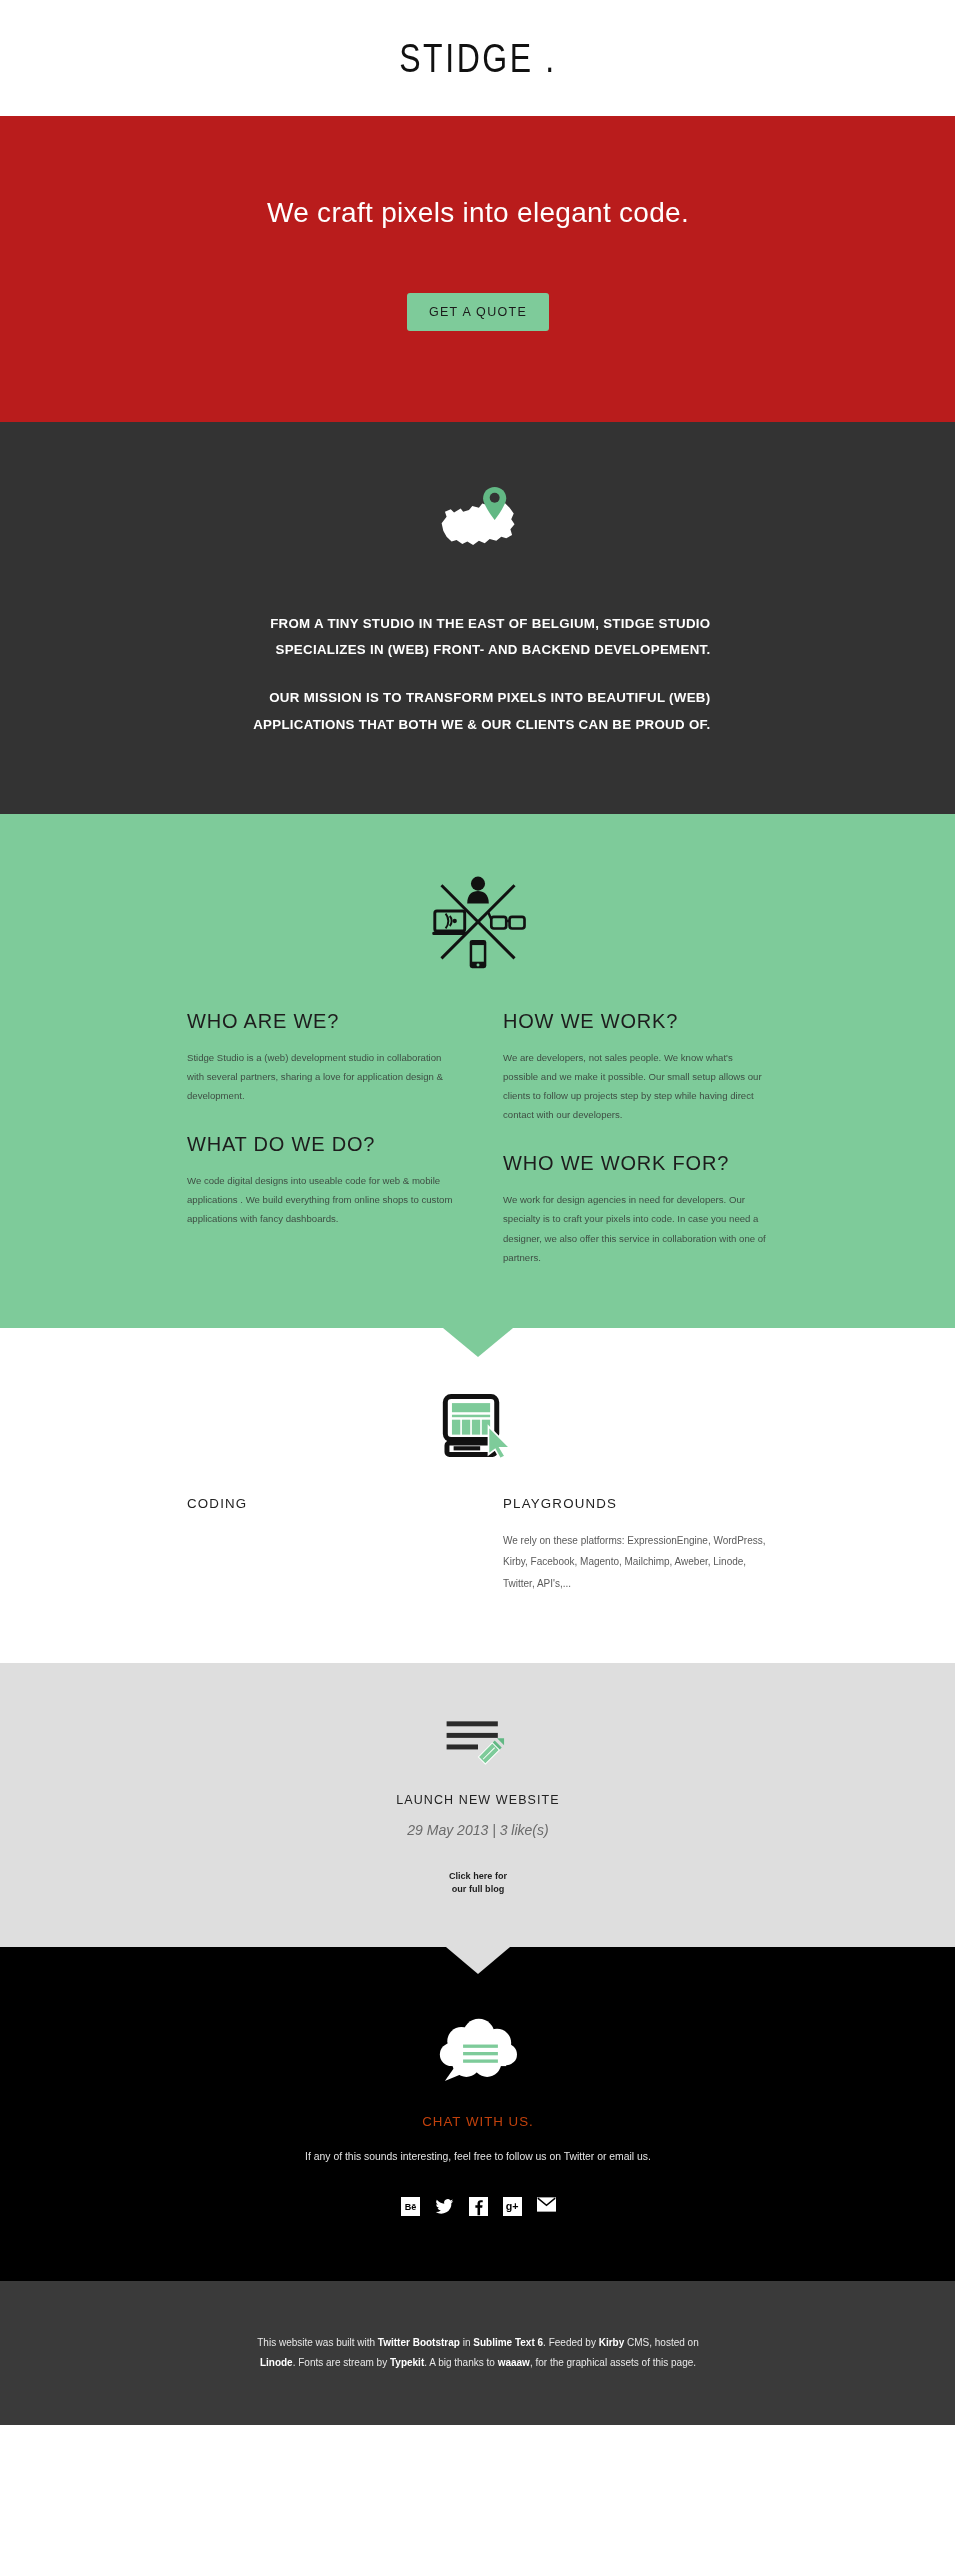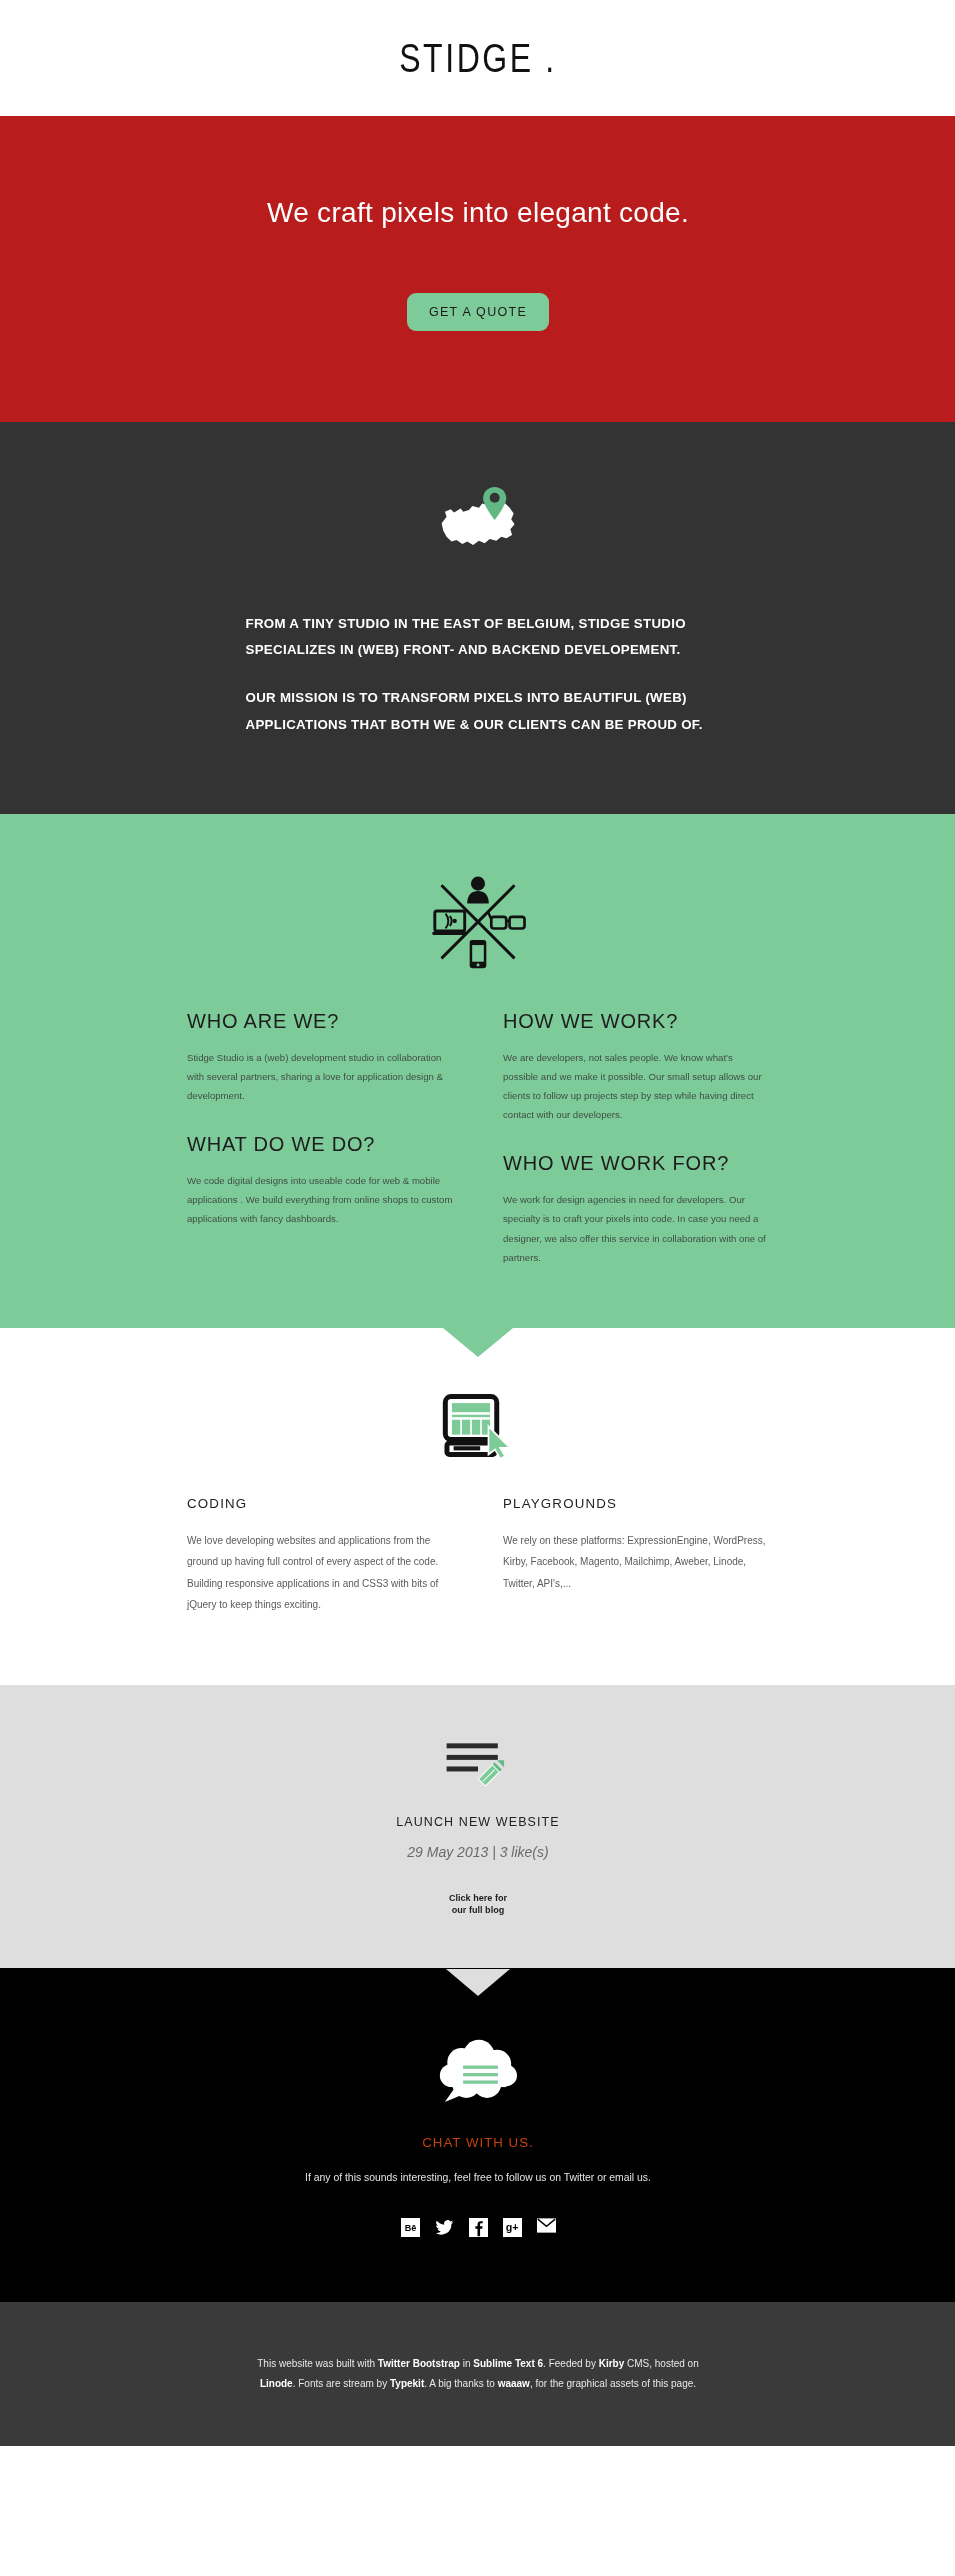--- a/index.html
+++ b/index.html
@@ -44,29 +44,29 @@
   .quote-btn {
     display:inline-block;
     margin-top:62px;
     background:#7ecb9a;
     color:#1b1b1b;
     border:none;
     font-family:"Liberation Sans",sans-serif;
     font-size:12.5px;
     letter-spacing:1.3px;
     padding:11.6px 21.6px;
-    border-radius:9px;
+    border-radius:3px;
     cursor:pointer;
   }
 
   
   .about {
     background:#333333;
     padding:58px 0 75px 0;
-    text-align:left;
+    text-align:right;
     position:relative;
   }
   .belgium-wrap { display:flex; justify-content:center; margin-bottom:60px; }
   .about-copy {
     width:465px; margin:0 auto;
     color:#ffffff;
     font-size:13.3px;
     font-weight:bold;
     letter-spacing:0.3px;
     line-height:2.0;
@@ -259,21 +259,20 @@
         <rect x="36" y="32" width="10" height="18" fill="#7ecb9a"></rect>
         <rect x="48" y="32" width="10" height="18" fill="#7ecb9a"></rect>
         <rect x="6" y="60" width="58" height="14" rx="3" fill="none" stroke="#111111" stroke-width="6"></rect>
         <rect x="14" y="64" width="32" height="5" fill="#111111"></rect>
         <path d="M56 40 L82 66 L70 66 L76 76 L70 79 L64 68 L56 74 Z" fill="#7ecb9a" stroke="#ffffff" stroke-width="2"></path>
       </svg>
     </div>
     <div class="cols">
       <div class="col">
         <h3>CODING</h3>
-        <p>We love developing websites and applications from the ground up having full control of every aspect of the code. Building responsive applications in and CSS3 with bits of jQuery to keep things exciting.</p>
       </div>
       <div class="col">
         <h3>PLAYGROUNDS</h3>
         <p>We rely on these platforms: ExpressionEngine, WordPress, Kirby, Facebook, Magento, Mailchimp, Aweber, Linode, Twitter, API's,...</p>
       </div>
     </div>
   </section>
 
   <section class="blog">
     <div class="blog-icon">

